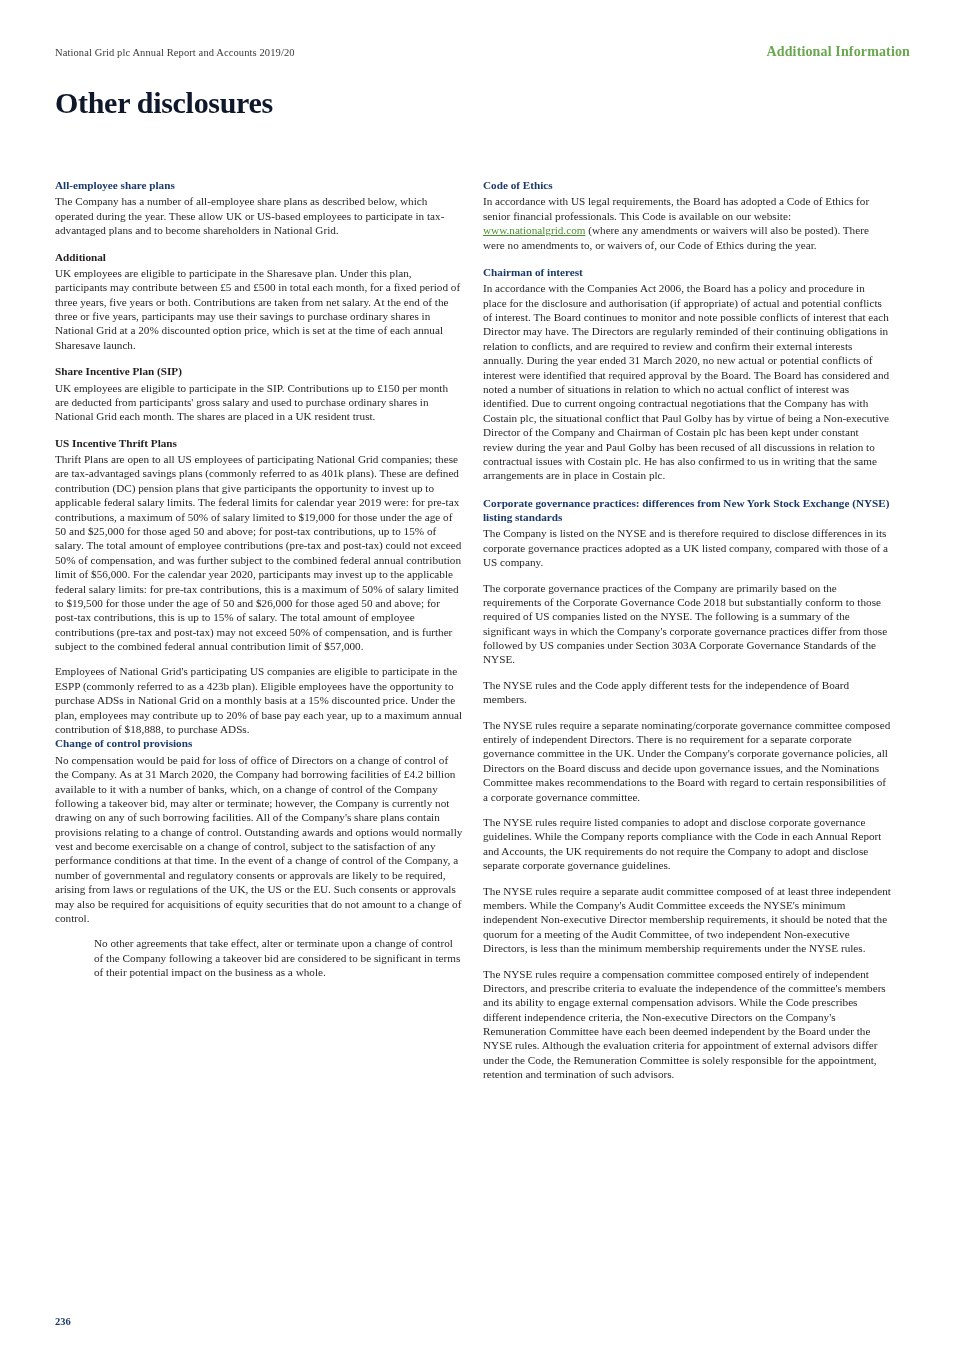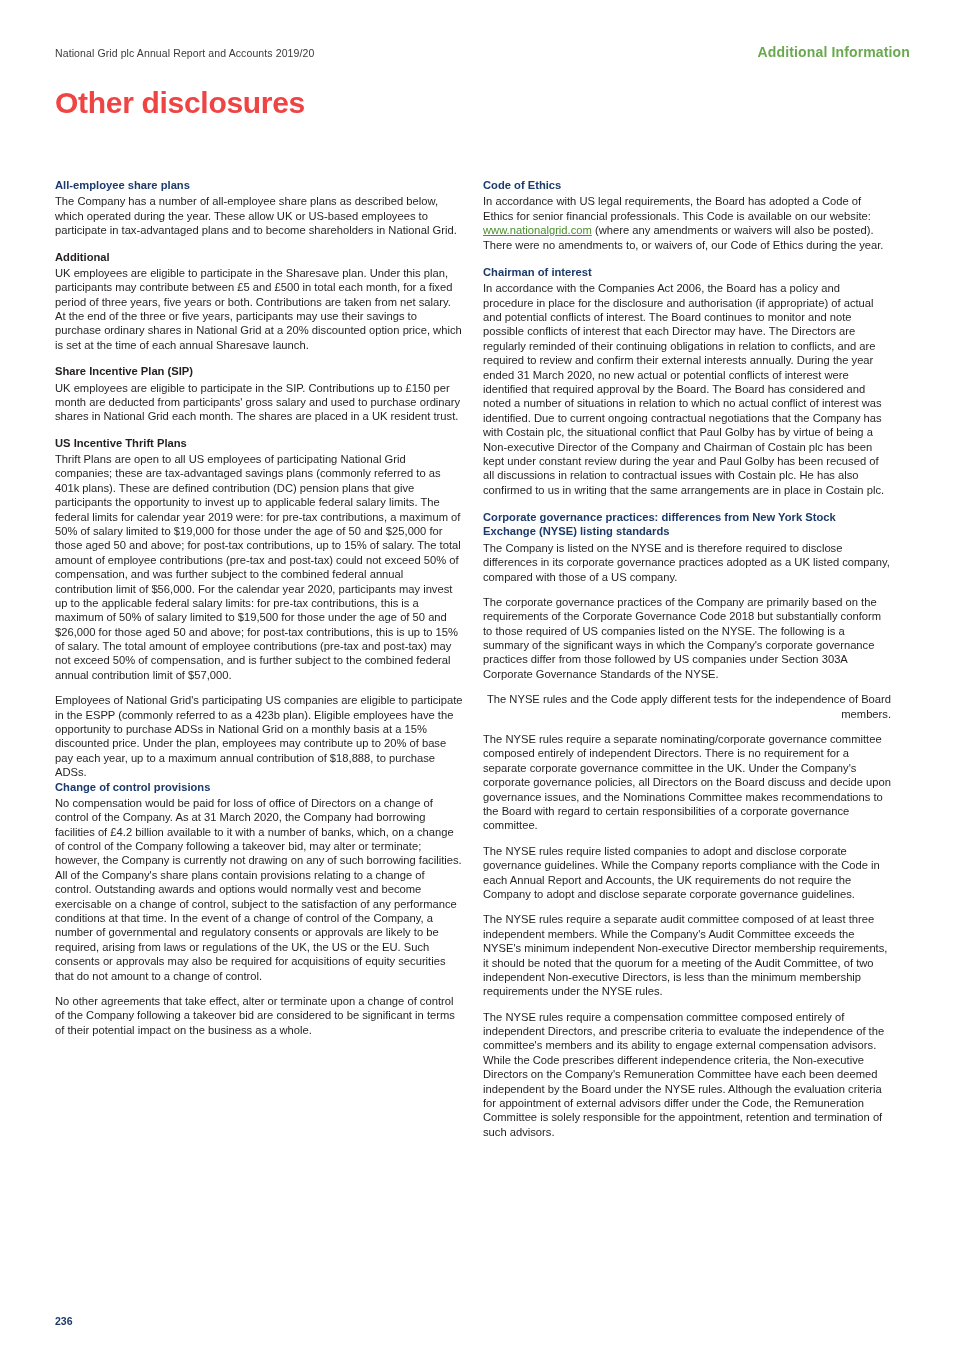--- a/index.html
+++ b/index.html
@@ -14,20 +14,21 @@
     font-family: "Liberation Sans", sans-serif;
     color: #231f20;
     -webkit-font-smoothing: antialiased;
   }
   .page {
     position: relative;
     width: 965px;
     height: 1365px;
     box-sizing: border-box;
     padding: 8px;
+    font-family: Liberation Serif, serif;
   }
   .header-row {
     position: absolute;
     top: 44px;
     left: 55px;
     right: 55px;
     display: flex;
     justify-content: space-between;
     align-items: baseline;
   }
@@ -41,21 +42,21 @@
     font-weight: bold;
     color: #6aa84f;
     letter-spacing: 0.01em;
   }
   .page-title {
     position: absolute;
     top: 66px;
     left: 55px;
     font-size: 30px;
     font-weight: bold;
-    color: #ef4444;
+    color: #0f172a;
     letter-spacing: -0.01em;
     text-align: right;
   }
   .columns {
     position: absolute;
     top: 178px;
     left: 55px;
     width: 855px;
     display: flex;
     gap: 20px;
@@ -121,31 +122,31 @@
         <p class="body blk">The Company has a number of all-employee share plans as described below, which operated during the year. These allow UK or US-based employees to participate in tax-advantaged plans and to become shareholders in National Grid.</p>
         <h3 class="sub blk">Additional</h3>
         <p class="body blk">UK employees are eligible to participate in the Sharesave plan. Under this plan, participants may contribute between £5 and £500 in total each month, for a fixed period of three years, five years or both. Contributions are taken from net salary. At the end of the three or five years, participants may use their savings to purchase ordinary shares in National Grid at a 20% discounted option price, which is set at the time of each annual Sharesave launch.</p>
         <h3 class="sub blk">Share Incentive Plan (SIP)</h3>
         <p class="body blk">UK employees are eligible to participate in the SIP. Contributions up to £150 per month are deducted from participants' gross salary and used to purchase ordinary shares in National Grid each month. The shares are placed in a UK resident trust.</p>
         <h3 class="sub blk">US Incentive Thrift Plans</h3>
         <p class="body blk">Thrift Plans are open to all US employees of participating National Grid companies; these are tax-advantaged savings plans (commonly referred to as 401k plans). These are defined contribution (DC) pension plans that give participants the opportunity to invest up to applicable federal salary limits. The federal limits for calendar year 2019 were: for pre-tax contributions, a maximum of 50% of salary limited to $19,000 for those under the age of 50 and $25,000 for those aged 50 and above; for post-tax contributions, up to 15% of salary. The total amount of employee contributions (pre-tax and post-tax) could not exceed 50% of compensation, and was further subject to the combined federal annual contribution limit of $56,000. For the calendar year 2020, participants may invest up to the applicable federal salary limits: for pre-tax contributions, this is a maximum of 50% of salary limited to $19,500 for those under the age of 50 and $26,000 for those aged 50 and above; for post-tax contributions, this is up to 15% of salary. The total amount of employee contributions (pre-tax and post-tax) may not exceed 50% of compensation, and is further subject to the combined federal annual contribution limit of $57,000.</p>
         <p class="body blk">Employees of National Grid's participating US companies are eligible to participate in the ESPP (commonly referred to as a 423b plan). Eligible employees have the opportunity to purchase ADSs in National Grid on a monthly basis at a 15% discounted price. Under the plan, employees may contribute up to 20% of base pay each year, up to a maximum annual contribution of $18,888, to purchase ADSs.</p>
         <h2 class="sec blk" style="">Change of control provisions</h2>
         <p class="body blk">No compensation would be paid for loss of office of Directors on a change of control of the Company. As at 31 March 2020, the Company had borrowing facilities of £4.2 billion available to it with a number of banks, which, on a change of control of the Company following a takeover bid, may alter or terminate; however, the Company is currently not drawing on any of such borrowing facilities. All of the Company's share plans contain provisions relating to a change of control. Outstanding awards and options would normally vest and become exercisable on a change of control, subject to the satisfaction of any performance conditions at that time. In the event of a change of control of the Company, a number of governmental and regulatory consents or approvals are likely to be required, arising from laws or regulations of the UK, the US or the EU. Such consents or approvals may also be required for acquisitions of equity securities that do not amount to a change of control.</p>
-        <p class="body blk" style="margin-top: 11px;">No other agreements that take effect, alter or terminate upon a change of control of the Company following a takeover bid are considered to be significant in terms of their potential impact on the business as a whole.</p>
+        <p class="body blk" style="margin-top: 11px; margin-left: 39px;">No other agreements that take effect, alter or terminate upon a change of control of the Company following a takeover bid are considered to be significant in terms of their potential impact on the business as a whole.</p>
       </div>
     <div class="col" id="right-col">
         <h2 class="sec blk">Code of Ethics</h2>
         <p class="body blk"><span>In accordance with US legal requirements, the Board has adopted a Code of Ethics for senior financial professionals. This Code is available on our website: </span><a class="link" href="#">www.nationalgrid.com</a><span> (where any amendments or waivers will also be posted). There were no amendments to, or waivers of, our Code of Ethics during the year.</span></p>
         <h2 class="sec blk" style="margin-top: 13px;">Chairman of interest</h2>
         <p class="body blk">In accordance with the Companies Act 2006, the Board has a policy and procedure in place for the disclosure and authorisation (if appropriate) of actual and potential conflicts of interest. The Board continues to monitor and note possible conflicts of interest that each Director may have. The Directors are regularly reminded of their continuing obligations in relation to conflicts, and are required to review and confirm their external interests annually. During the year ended 31 March 2020, no new actual or potential conflicts of interest were identified that required approval by the Board. The Board has considered and noted a number of situations in relation to which no actual conflict of interest was identified. Due to current ongoing contractual negotiations that the Company has with Costain plc, the situational conflict that Paul Golby has by virtue of being a Non-executive Director of the Company and Chairman of Costain plc has been kept under constant review during the year and Paul Golby has been recused of all discussions in relation to contractual issues with Costain plc. He has also confirmed to us in writing that the same arrangements are in place in Costain plc.</p>
         <h2 class="sec blk" style="margin-top: 13px;">Corporate governance practices: differences from New York Stock Exchange (NYSE) listing standards</h2>
         <p class="body blk">The Company is listed on the NYSE and is therefore required to disclose differences in its corporate governance practices adopted as a UK listed company, compared with those of a US company.</p>
         <p class="body blk" style="margin-top: 11px;">The corporate governance practices of the Company are primarily based on the requirements of the Corporate Governance Code 2018 but substantially conform to those required of US companies listed on the NYSE. The following is a summary of the significant ways in which the Company's corporate governance practices differ from those followed by US companies under Section 303A Corporate Governance Standards of the NYSE.</p>
-        <p class="body blk" style="margin-top: 11px; text-align: right;">The NYSE rules and the Code apply different tests for the independence of Board members.</p>
+        <p class="body blk" style="margin-top: 11px;">The NYSE rules and the Code apply different tests for the independence of Board members.</p>
         <p class="body blk" style="margin-top: 11px;">The NYSE rules require a separate nominating/corporate governance committee composed entirely of independent Directors. There is no requirement for a separate corporate governance committee in the UK. Under the Company's corporate governance policies, all Directors on the Board discuss and decide upon governance issues, and the Nominations Committee makes recommendations to the Board with regard to certain responsibilities of a corporate governance committee.</p>
         <p class="body blk" style="margin-top: 11px;">The NYSE rules require listed companies to adopt and disclose corporate governance guidelines. While the Company reports compliance with the Code in each Annual Report and Accounts, the UK requirements do not require the Company to adopt and disclose separate corporate governance guidelines.</p>
         <p class="body blk" style="margin-top: 11px;">The NYSE rules require a separate audit committee composed of at least three independent members. While the Company's Audit Committee exceeds the NYSE's minimum independent Non-executive Director membership requirements, it should be noted that the quorum for a meeting of the Audit Committee, of two independent Non-executive Directors, is less than the minimum membership requirements under the NYSE rules.</p>
         <p class="body blk" style="margin-top: 11px;">The NYSE rules require a compensation committee composed entirely of independent Directors, and prescribe criteria to evaluate the independence of the committee's members and its ability to engage external compensation advisors. While the Code prescribes different independence criteria, the Non-executive Directors on the Company's Remuneration Committee have each been deemed independent by the Board under the NYSE rules. Although the evaluation criteria for appointment of external advisors differ under the Code, the Remuneration Committee is solely responsible for the appointment, retention and termination of such advisors.</p>
       </div>
   </div>
 
   <div class="folio">236</div>
 
 </div>

